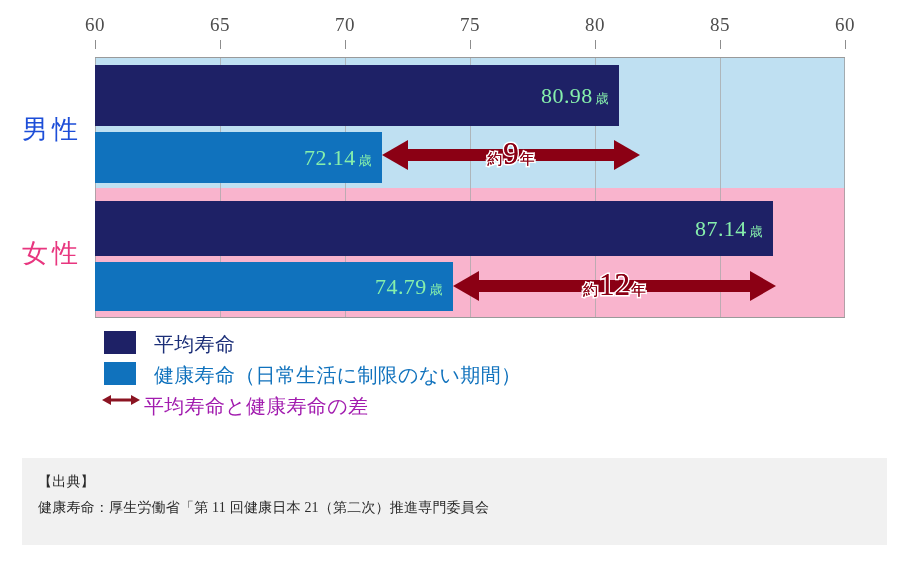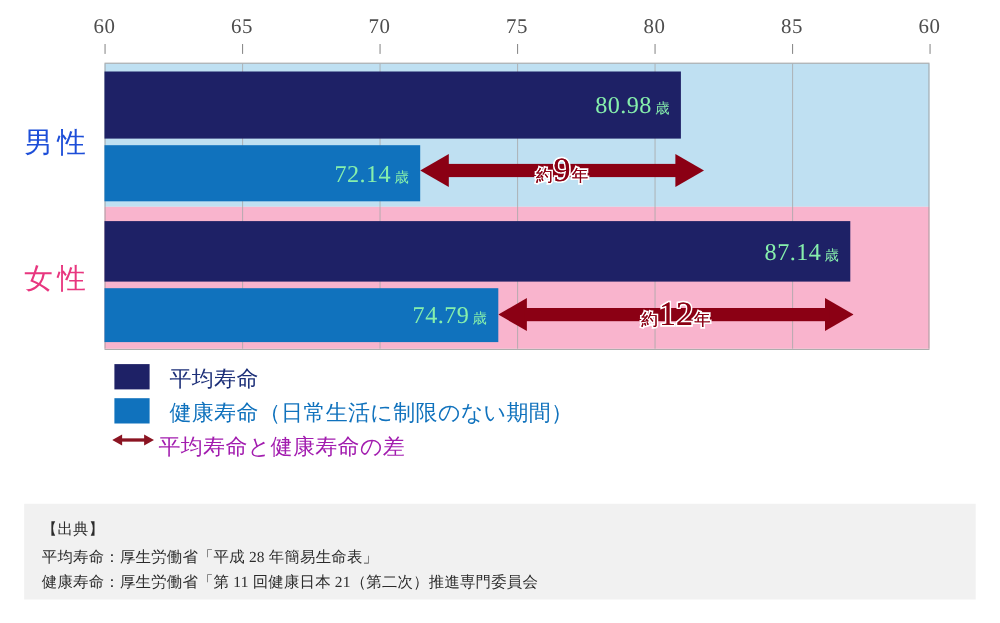--- a/index.html
+++ b/index.html
@@ -312,15 +312,14 @@
       </span>
       <span class="legend-text">平均寿命と健康寿命の差</span>
     </div>
 
   </div>
 
 </div>
 
 <div id="source-box">
   <div class="source-line heading">【出典】</div>
-  <div class="source-line">平均寿命：厚生労働省「平成 28 年簡易生命表」</div>
   <div class="source-line">健康寿命：厚生労働省「第 11 回健康日本 21（第二次）推進専門委員会</div>
 </div>
 
 </body></html>

